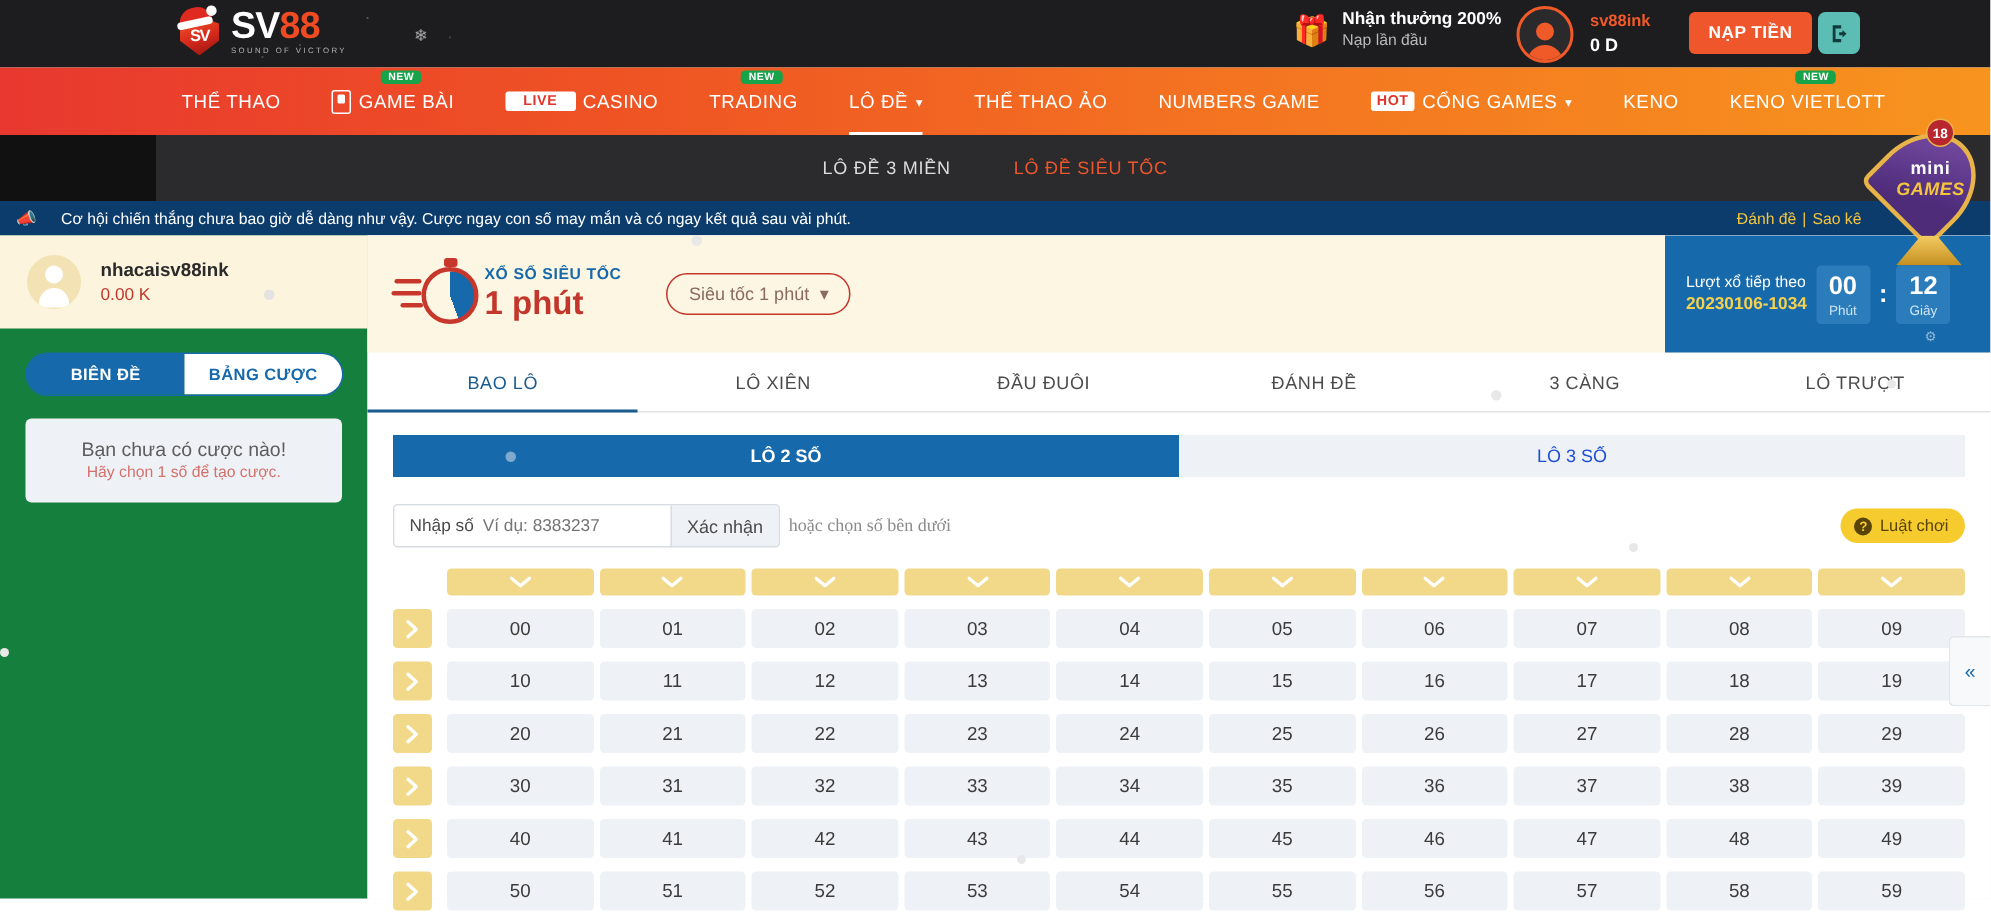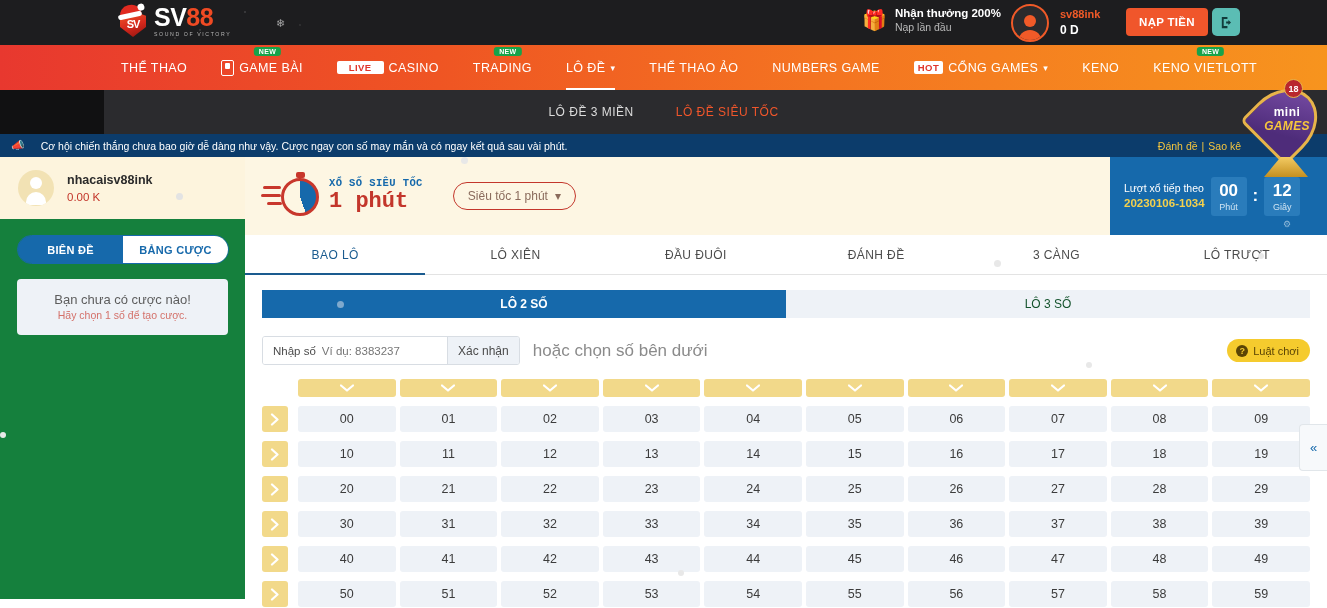--- a/index.html
+++ b/index.html
@@ -212,21 +212,21 @@
     position: absolute; left: 20px; top: 8px; width: 38px; height: 38px;
     border-radius: 50%; border: 3px solid #c8372c;
     background: conic-gradient(from 0deg, #1669ab 0deg 160deg, transparent 160deg 360deg);
   }
   .sw-knob { position: absolute; left: 35px; top: 2px; width: 9px; height: 6px; background: #c8372c; border-radius: 2px; }
   .sw-line { position: absolute; height: 3px; background: #c8372c; border-radius: 2px; }
   .sw-l1 { left: 2px; top: 16px; width: 18px; }
   .sw-l2 { left: 0px; top: 24px; width: 20px; }
   .sw-l3 { left: 6px; top: 32px; width: 15px; }
 
-  .lot-title { margin-left: 6px; line-height: 1.15; font-family: Liberation Mono, monospace; }
+  .lot-title { line-height: 1.15; }
   .lt-small { font-size: 10.5px; color: #1669ab; font-weight: bold; letter-spacing: .4px; }
   .lt-big { font-size: 22px; color: #c3362b; font-weight: bold; }
 
   .speed-select {
     margin-left: 30px; height: 28px; padding: 0 14px;
     border: 1px solid #c3362b; border-radius: 16px;
     background: transparent; color: #8a6b5c; font-size: 12px;
     display: flex; align-items: center; gap: 7px; cursor: pointer;
   }
 
@@ -260,36 +260,36 @@
     height: 2.5px; background: #1a5b8f;
   }
 
   
   .subtabs { margin: 15px 17px 0 17px; display: flex; height: 28px; }
   .subtab {
     flex: 1; display: flex; align-items: center; justify-content: center;
     font-size: 12px; cursor: pointer; position: relative; text-align: center;
   }
   .subtab.on { background: #1669ab; color: #ffffff; font-weight: bold; }
-  .subtab.off { background: #eef2f7; color: #14532d; }
+  .subtab.off { background: #eef2f7; color: #1d4ed8; }
   .subtab-dot { position: absolute; left: 75px; width: 7px; height: 7px; border-radius: 50%; background: #7fa9cd; }
 
   
   .input-row { margin: 18px 17px 0 17px; display: flex; align-items: center; position: relative; }
   .in-group { display: flex; height: 29px; border: 1px solid #d8dde3; border-radius: 3px; overflow: hidden; }
   .in-label { display: flex; align-items: center; padding: 0 6px 0 10px; font-size: 11.5px; color: #4b4b4b; background: #fff; }
   .in-field {
     width: 125px; border: none; outline: none; font-size: 11.5px; color: #9aa1a8;
     font-family: inherit; background: #fff;
   }
   .in-confirm {
     width: 72px; background: #eef2f7; border: none; border-left: 1px solid #d8dde3;
     font-size: 12px; color: #4b4b4b; font-family: inherit; cursor: pointer;
   }
-  .in-hint { margin-left: 13px; font-size: 17px; color: #8b8b8b; }
+  .in-hint { margin-left: 6px; font-size: 12px; color: #8b8b8b; font-family: Liberation Serif, serif; }
   .btn-rules {
     position: absolute; right: 0; top: 3px;
     background: #f5cb2e; border: none; border-radius: 13px;
     height: 23px; padding: 0 11px 0 9px;
     display: flex; align-items: center; gap: 5px;
     font-size: 11px; color: #5a4405; font-family: inherit; cursor: pointer;
   }
   .q-circle {
     width: 12px; height: 12px; border-radius: 50%; background: #5a4405; color: #f5cb2e;
     font-size: 9px; font-weight: bold; display: flex; align-items: center; justify-content: center;

